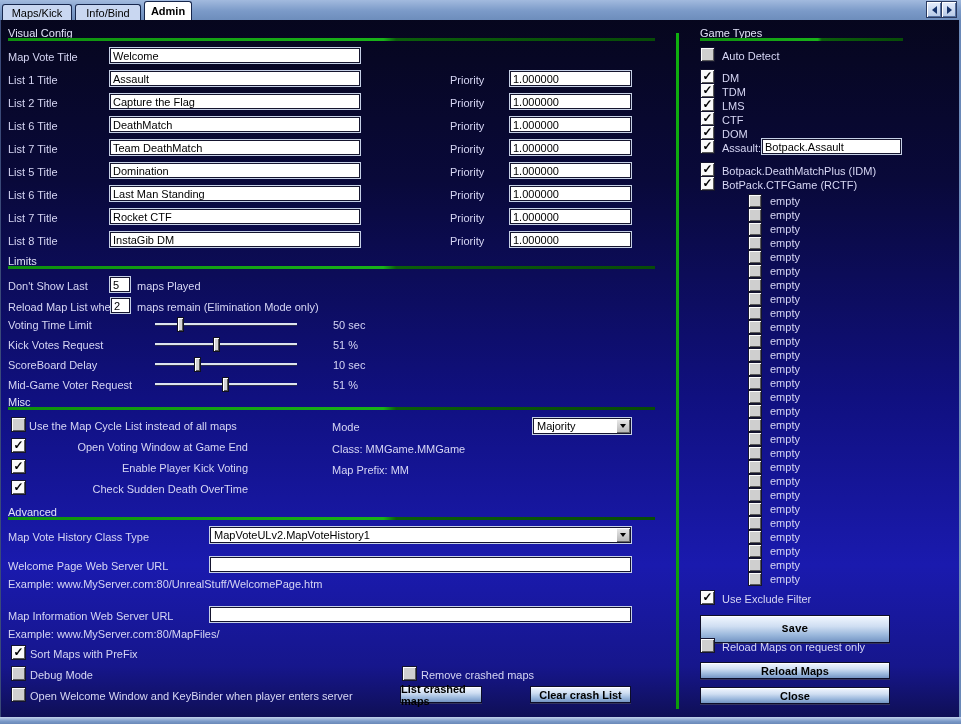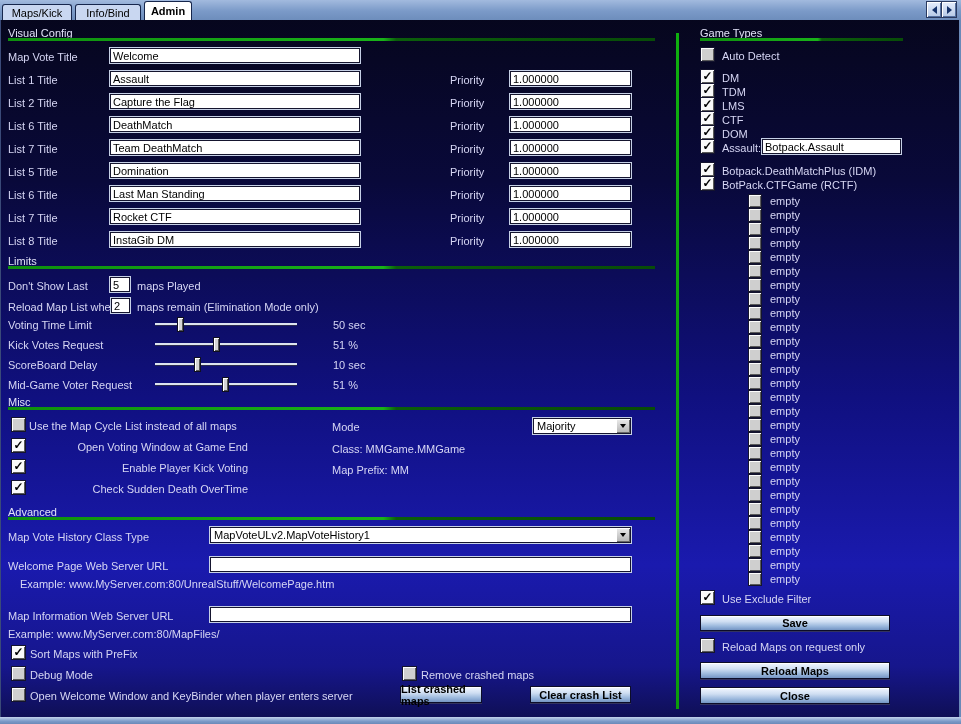--- a/index.html
+++ b/index.html
@@ -198,21 +198,21 @@
   <div class="lbl" style="left:8px;top:531px;">Map Vote History Class Type</div>
   <div class="dropdown" style="left:210px;top:527px;width:421px;">
     <span class="dd-value">MapVoteULv2.MapVoteHistory1</span>
     <span class="dd-btn">
         <span class="dd-arrow"></span>
       </span>
   </div>
 
   <div class="lbl" style="left:8px;top:560px;">Welcome Page Web Server URL</div>
   <input class="field" style="left: 210px; top: 557px; width: 421px;" value="">
-  <div class="lbl" style="left:8px;top:578px;margin-left:12px;">Example: www.MyServer.com:80/UnrealStuff/WelcomePage.htm</div>
+  <div class="lbl" style="left:8px;top:578px;">Example: www.MyServer.com:80/UnrealStuff/WelcomePage.htm</div>
 
   <div class="lbl" style="left:8px;top:610px;">Map Information Web Server URL</div>
   <input class="field" style="left: 210px; top: 607px; width: 421px;" value="">
   <div class="lbl" style="left:8px;top:628px;">Example: www.MyServer.com:80/MapFiles/</div>
 
   <span class="cb on" style="left:12px;top:646px;">✓</span>
   <div class="lbl" style="left:30px;top:648px;">Sort Maps with PreFix</div>
 
   <span class="cb" style="left:12px;top:667px;"></span>
   <div class="lbl" style="left:30px;top:669px;">Debug Mode</div>
@@ -372,21 +372,21 @@
       </div>
       <div class="gt-row">
         <span class="cb gt-cb"></span>
         <span class="gt-lbl">empty</span>
       </div>
     </div>
 
   <span class="cb on" style="left:701px;top:591px;">✓</span>
   <div class="lbl" style="left:722px;top:593px;">Use Exclude Filter</div>
 
-  <div class="btn" style="left:700px;top:615px;width:190px;height:16px;">
+  <div class="btn" style="left:700px;top:615px;width:190px;height:28px;font-family:Liberation Mono, monospace;">
       <span>Save</span>
     </div>
 
   <span class="cb" style="left:701px;top:639px;"></span>
   <div class="lbl" style="left:722px;top:641px;">Reload Maps on request only</div>
 
   <div class="btn" style="left:700px;top:662px;width:190px;height:17px;">
       <span>Reload Maps</span>
     </div>
   <div class="btn" style="left:700px;top:687px;width:190px;height:17px;">

